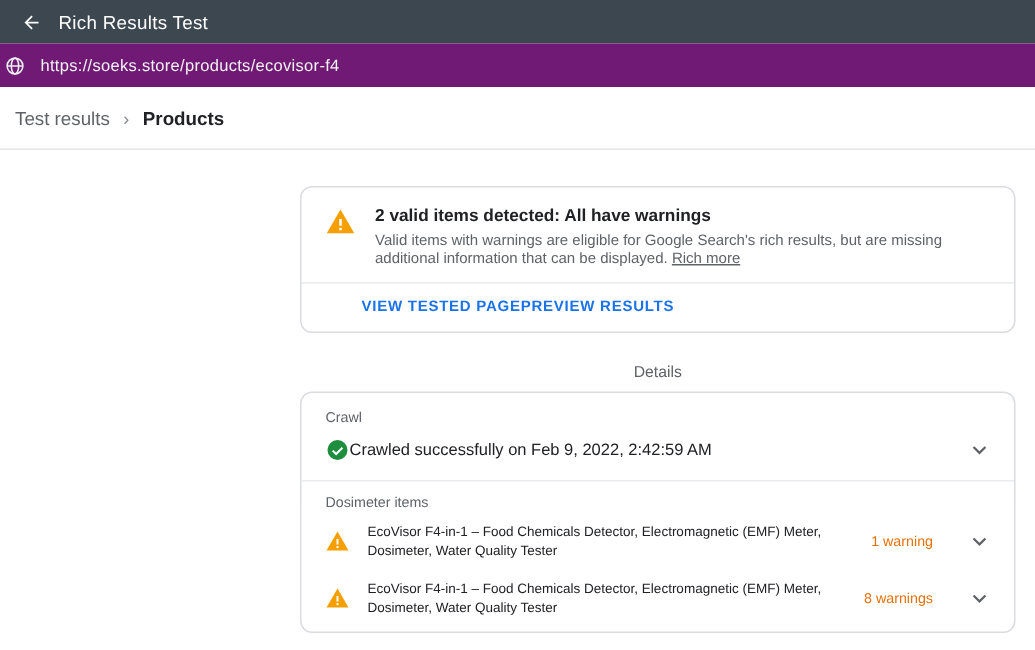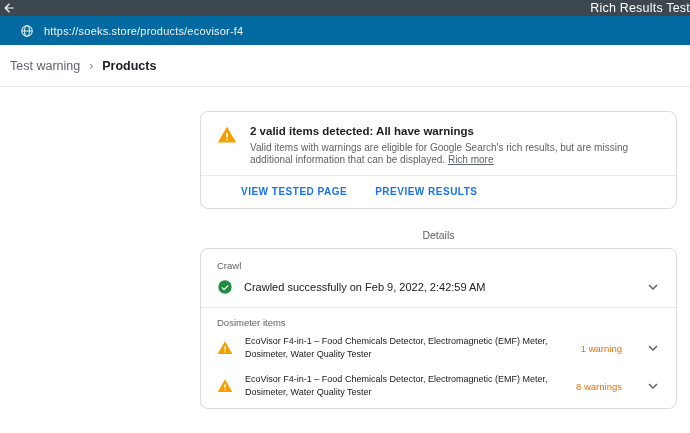--- a/index.html
+++ b/index.html
@@ -7,32 +7,32 @@
   body {
     font-family:"Liberation Sans","DejaVu Sans",sans-serif;
     background:#fff;
     overflow:hidden;
     position:relative;
     color:#202124;
   }
 
   
   .topbar {
-    height:16px; background:#3d474f;
+    height:29px; background:#3d474f;
     display:flex; align-items:center;
-    padding:0 0; gap:9px;justify-content:space-between;
+    padding:0 12px; gap:9px;
   }
   .icon-btn { background:none; border:none; cursor:pointer; display:flex; align-items:center; padding:2px; }
   .topbar .title { color:#ffffff; font-size:12.5px; letter-spacing:.2px; font-weight:500; }
 
   
   .urlbar {
-    height:29px; background:#0369a1;
+    height:29px; background:#701a75;
     display:flex; align-items:center;
-    padding:0 20px; gap:10px;
+    padding:0 3px; gap:10px;
   }
   .urlbar .url { color:#f1f3f4; font-size:11px; letter-spacing:.2px; }
 
   
   .breadcrumb {
     display:flex; align-items:center; gap:9px;
     padding:14px 10px 13px 10px;
     font-size:12.5px; color:#5f6368;
     border-bottom:1px solid #e6e6e6;
   }
@@ -49,38 +49,38 @@
     background:#fff;
   }
 
   
   .card-main { display:flex; padding:13px 15px 0 16px; gap:13px; }
   .warn-icon-lg svg { width:20px; height:20px; display:block; }
   .result-title { font-size:11.5px; font-weight:700; color:#202124; margin-bottom:5px; }
   .result-desc { font-size:10px; line-height:12px; color:#5f6368; max-width:408px; }
   .result-desc .learn-more { color:#5f6368; text-decoration:underline; cursor:pointer; }
   .card-divider { height:1px; background:#e8eaed; margin-top:9px; }
-  .actions { display:flex; gap:28px; padding:8px 16px 9px 40px; }
+  .actions { display:flex; padding:8px 16px 9px 40px; }
   .text-button {
     background:none; border:none; cursor:pointer;
     font-family:inherit; font-size:10px; font-weight:700;
     letter-spacing:.5px; color:#1a73e8; padding:2px 0;
   }
 
   
   .section-label { margin:20px 0 7px 0; font-size:10.5px; color:#5f6368;text-align:center; }
 
   .sub-label { font-size:9.5px; color:#5f6368; }
   .crawl-label { padding:11px 16px 2px 16px; }
   .detected-label { padding:9px 16px 1px 16px; }
 
   .row { display:flex; cursor:pointer; }
   .crawl-row { align-items:center; padding:5px 14px 11px 16px; }
   .check-icon svg { width:16px; height:16px; display:block; }
-  .crawl-row .status-text { flex:1; margin-left:11px; font-size:11px; color:#202124; }
+  .crawl-row .status-text { flex:1; font-size:11px; color:#202124; }
 
   .inner-divider { height:1px; background:#e8eaed; }
 
   .item-row { align-items:center; padding:6px 14px 6px 16px; }
   .item-row.last { padding-bottom:9px; }
   .warn-icon-sm svg { width:16px; height:16px; display:block; }
   .item-title { flex:1; margin:0 10px 0 12px; font-size:9px; line-height:13px; color:#202124; }
   .warn-count { font-size:9.5px; color:#e8710a; white-space:nowrap; margin-right:22px; }
   .chevron svg { width:18px; height:18px; display:block; }
 </style>
@@ -103,21 +103,21 @@
       <svg width="14" height="14" viewBox="0 0 24 24" fill="none" stroke="#eceff1" stroke-width="1.8">
         <circle cx="12" cy="12" r="9"></circle>
         <path d="M3 12h18"></path>
         <ellipse cx="12" cy="12" rx="4.2" ry="9"></ellipse>
       </svg>
     </span>
     <span class="url">https://soeks.store/products/ecovisor-f4</span>
   </div>
 
   <nav class="breadcrumb">
-    <span class="crumb-link">Test warning</span>
+    <span class="crumb-link">Test results</span>
     <span class="sep">›</span>
     <span class="current">Products</span>
   </nav>
 
   <main class="content">
 
     <section class="card">
       <div class="card-main">
         <span class="warn-icon-lg">
           <svg viewBox="0 0 24 24">

